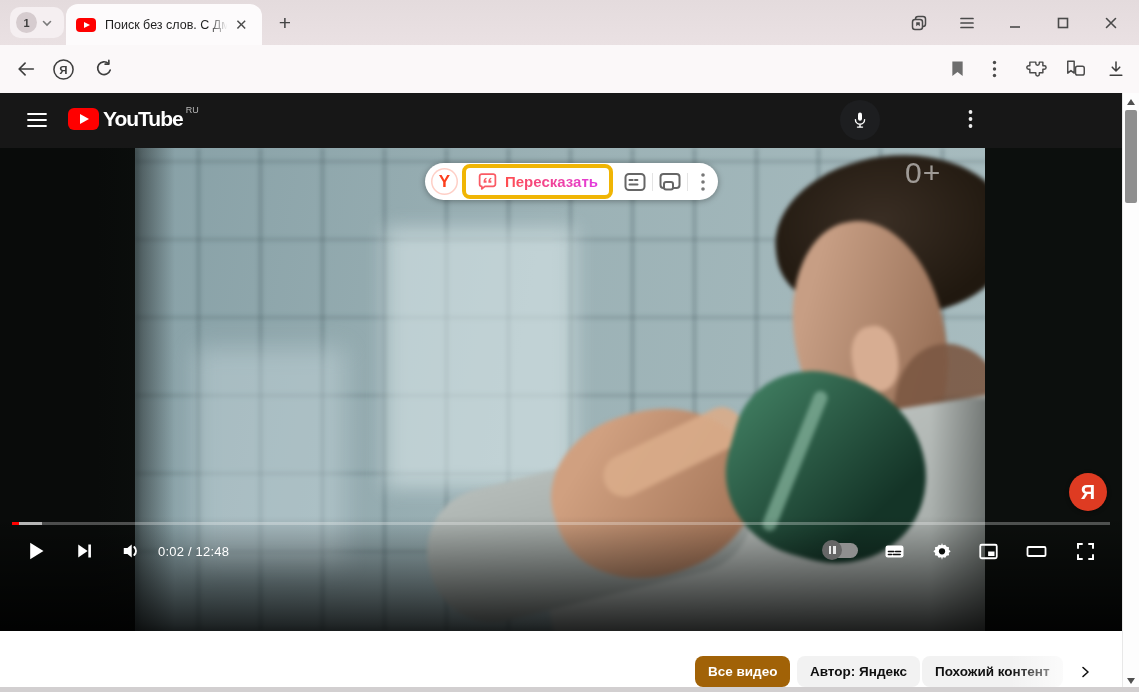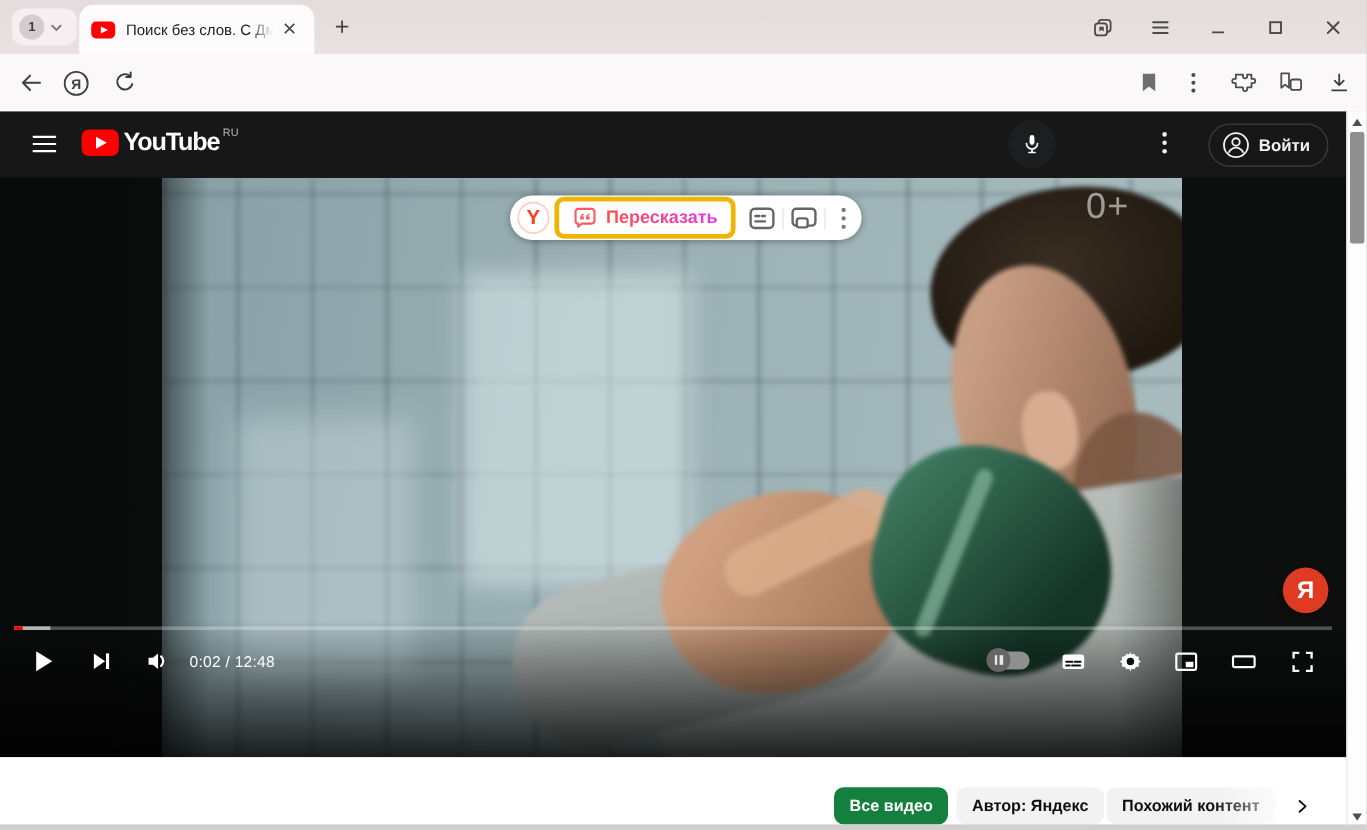--- a/index.html
+++ b/index.html
@@ -24,21 +24,21 @@
 
   
   .addressbar { position:absolute; left:0; top:45px; width:1139px; height:48px; background:#fbf8f9; }
   .abar-ico { position:absolute; top:12px; width:24px; height:24px; display:flex; align-items:center; justify-content:center; cursor:pointer; }
   .omnibox { position:absolute; left:128px; top:51px; width:848px; height:36px; background:#f7f4f5; border-radius:10px; }
   .lock-pill { position:absolute; left:138px; top:56px; width:32px; height:27px; background:#e6e1e3; border-radius:8px; display:flex; align-items:center; justify-content:center; }
   .url-pill { position:absolute; left:176px; top:56px; height:27px; background:#e9e4e6; border-radius:13px; display:flex; align-items:center; padding:0 14px; font-size:14px; color:#8b8b8b; cursor:text; }
   .page-title { position:absolute; left:348px; top:58px; font-size:14.5px; color:#1d1d1d; white-space:nowrap; }
 
   
-  .player { position:absolute; left:0; top:93px; width:1122px; height:538px; background:#000000; overflow:hidden; }
+  .player { position:absolute; left:0; top:93px; width:1122px; height:538px; background:#8b5cf6; overflow:hidden; }
 
   .yt-header { position:absolute; left:0; top:0; width:100%; height:55px; background:#171717; }
   .hamburger { position:absolute; left:26px; top:17px; cursor:pointer; }
   .yt-logo { position:absolute; left:68px; top:15px; display:flex; align-items:flex-start; cursor:pointer; }
   .yt-logo-box { width:31px; height:22px; background:#f00; border-radius:6px; position:relative; }
   .yt-logo-box::after { content:""; position:absolute; left:12px; top:6px; border-left:9px solid #fff; border-top:5px solid transparent; border-bottom:5px solid transparent; }
   .yt-logo-text { margin-left:4px; color:#fff; font-size:21px; font-weight:700; letter-spacing:-1px; line-height:22px; }
   .yt-logo-ru { margin-left:3px; margin-top:-3px; color:#b9b9b9; font-size:9px; font-weight:400; }
   .search { position:absolute; left:262px; top:7px; width:553px; height:40px; border:1px solid #303030; border-radius:20px; background:#1a1a1a; display:flex; overflow:hidden; }
   .search input { flex:1; background:transparent; border:0; outline:none; color:#eee; font-size:15px; padding:0 14px 0 22px; font-family:"Liberation Sans",sans-serif; }
@@ -99,21 +99,21 @@
   .time { position:absolute; left:158px; top:438px; height:40px; display:flex; align-items:center; color:#fff; font-size:13px; letter-spacing:.2px; }
   .autoplay { position:absolute; left:824px; top:450px; width:34px; height:15px; border-radius:8px; background:#8f8f8f; cursor:pointer; }
   .autoplay .knob { position:absolute; left:-2px; top:-3px; width:20px; height:20px; border-radius:50%; background:#666; display:flex; align-items:center; justify-content:center; gap:2px; }
   .autoplay .knob i { width:2.5px; height:8px; background:#e8e8e8; }
   .ya-badge { position:absolute; left:1069px; top:380px; width:38px; height:38px; border-radius:50%; background:#de3b22; color:#fff; font-size:20px; font-weight:700; display:flex; align-items:center; justify-content:center; cursor:pointer; box-shadow:0 1px 4px rgba(0,0,0,.4); }
 
   
   .bottom-strip { position:absolute; left:0; top:631px; width:1122px; height:61px; background:#fff; }
   .chips { position:absolute; left:0; top:25px; width:1122px; height:31px; }
   .chip { position:absolute; height:31px; border-radius:8px; background:#f2f2f2; color:#0f0f0f; font-size:13.5px; font-weight:600; display:flex; align-items:center; padding:0 13px; white-space:nowrap; cursor:pointer; }
-  .chip.active { background:#15803d; color:#fff; }
+  .chip.active { background:#a16207; color:#fff; }
   .chip-clip { position:absolute; left:922px; top:0; width:158px; height:31px; overflow:hidden; }
   .chips-fade { position:absolute; left:1010px; top:0; width:112px; height:31px; background:linear-gradient(90deg,rgba(255,255,255,0),#fff 70%); }
   .chips-next { position:absolute; left:1072px; top:3px; width:26px; height:26px; display:flex; align-items:center; justify-content:center; cursor:pointer; }
   .bottom-edge { position:absolute; left:0; top:687px; width:1139px; height:5px; background:#d2cfd0; }
 
   
   .scrollbar { position:absolute; left:1122px; top:93px; width:17px; height:599px; background:#fdfdfd; border-left:1px solid #e8e8e8; }
   .sb-up { position:absolute; left:0; top:2px; width:16px; height:14px; display:flex; align-items:center; justify-content:center; cursor:pointer; }
   .sb-thumb { position:absolute; left:2px; top:17px; width:12px; height:93px; background:#8f8f8f; border-radius:2px; cursor:grab; }
   .sb-down { position:absolute; left:0; bottom:4px; width:16px; height:14px; display:flex; align-items:center; justify-content:center; cursor:pointer; }
@@ -271,28 +271,20 @@
             <path d="M6.5 11.5a5.5 5.5 0 0 0 11 0M12 17v3.5M9 20.5h6" fill="none" stroke="#fff" stroke-width="1.7" stroke-linecap="round"></path>
           </svg>
       </div>
       <span class="yt-dots">
         <svg width="5" height="20" viewBox="0 0 5 20">
             <circle cx="2.5" cy="3" r="1.9" fill="#eee"></circle>
             <circle cx="2.5" cy="10" r="1.9" fill="#eee"></circle>
             <circle cx="2.5" cy="17" r="1.9" fill="#eee"></circle>
           </svg>
       </span>
-      <div class="signin">
-        <svg width="24" height="24" viewBox="0 0 24 24">
-            <circle cx="12" cy="12" r="10" fill="none" stroke="#f1f1f1" stroke-width="1.5"></circle>
-            <circle cx="12" cy="9.3" r="3.1" fill="none" stroke="#f1f1f1" stroke-width="1.5"></circle>
-            <path d="M5.8 18.3c1.6-2.9 3.9-4.2 6.2-4.2s4.6 1.3 6.2 4.2" fill="none" stroke="#f1f1f1" stroke-width="1.5"></path>
-          </svg>
-        <span class="signin-label">Войти</span>
-      </div>
     </div>
 
     <div class="age-rating">0+</div>
 
     <div class="overlay-bar">
       <span class="ylogo">Y</span>
       <span class="retell-hl">
         <svg width="21" height="21" viewBox="0 0 24 24">
           <path d="M5.5 3.5h13a2.5 2.5 0 0 1 2.5 2.5v9a2.5 2.5 0 0 1-2.5 2.5H9l-3.5 3v-3h0A2.5 2.5 0 0 1 3 15V6a2.5 2.5 0 0 1 2.5-2.5z" fill="none" stroke="#fa5a64" stroke-width="2" stroke-linejoin="round"></path>
           <path d="M7.5 12.2c0-2.3 1-3.7 3-4.4l.6 1c-1.1.5-1.7 1.2-1.8 2h1.6v2.7H7.5zM13 12.2c0-2.3 1-3.7 3-4.4l.6 1c-1.1.5-1.7 1.2-1.8 2h1.6v2.7H13z" fill="#fa5a64"></path>

